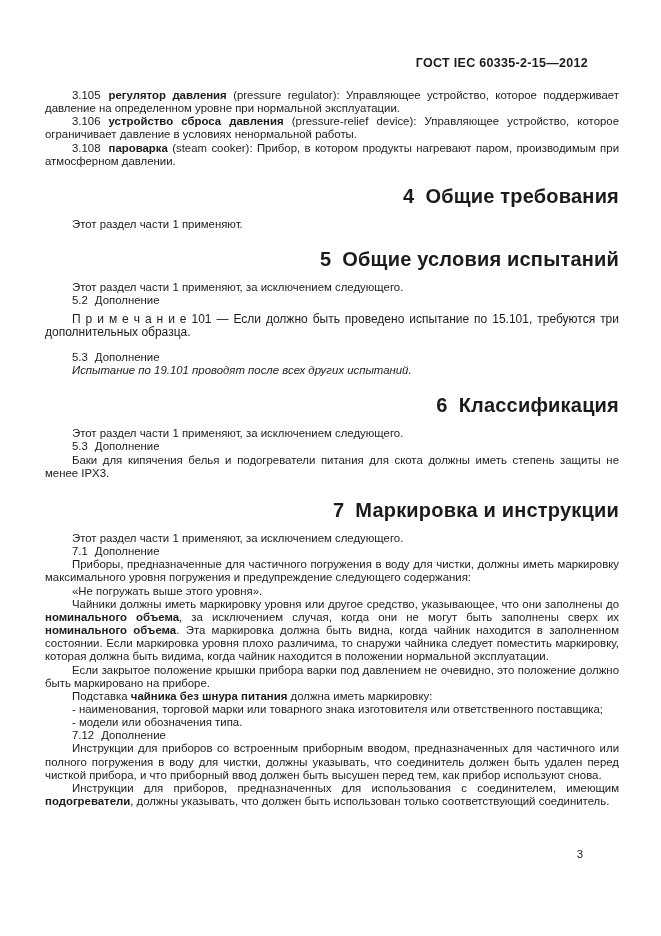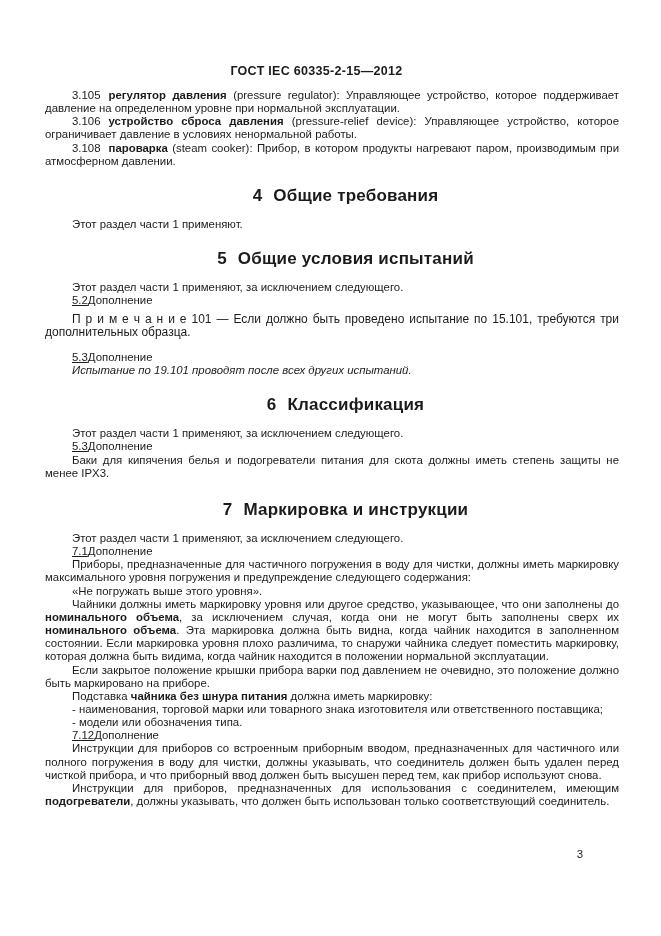--- a/index.html
+++ b/index.html
@@ -11,48 +11,48 @@
   }
   .page {
     position: relative;
     width: 661px; height: 936px;
     background: #ffffff;
     color: #1b1b1b;
     overflow: hidden;
   }
   .doc-header {
     position: absolute;
-    top: 64px; left: 45px; width: 543px;
-    text-align: center;
+    top: 56px; left: 45px; width: 543px;
+    text-align: right;
     font-weight: 700;
     font-size: 12.5px;
     letter-spacing: 0.3px;
     white-space: nowrap;
   }
   .content {
     position: absolute;
     top: 89px; left: 45px; width: 574px;
     font-size: 11.4px;
     line-height: 13.15px;
     text-align: justify;
   }
   .content p { margin: 0; text-indent: 27px; }
   .tnum { margin-right: 8px; }
   .sec {
-    font-size: 17px;
+    font-size: 20px;
     line-height: 16px;
     font-weight: 700;
     margin: 20px 0 14px 0;
     text-indent: 27px;
-    text-align: center;
+    text-align: right;
     letter-spacing: 0.2px;
   }
   .sec.tight { margin-top: 22px; }
   .hnum { margin-right: 11px; }
-  .subnum { margin-right: 0; text-decoration: underline; }
+  .subnum { margin-right: 7px; }
   p.note {
     font-size: 12px;
     line-height: 12.3px;
     margin: 6px 0 13px 0;
   }
   p.ital { font-style: italic; }
   .page-number {
     position: absolute;
     top: 848px; left: 45px; width: 538px;
     text-align: right;

